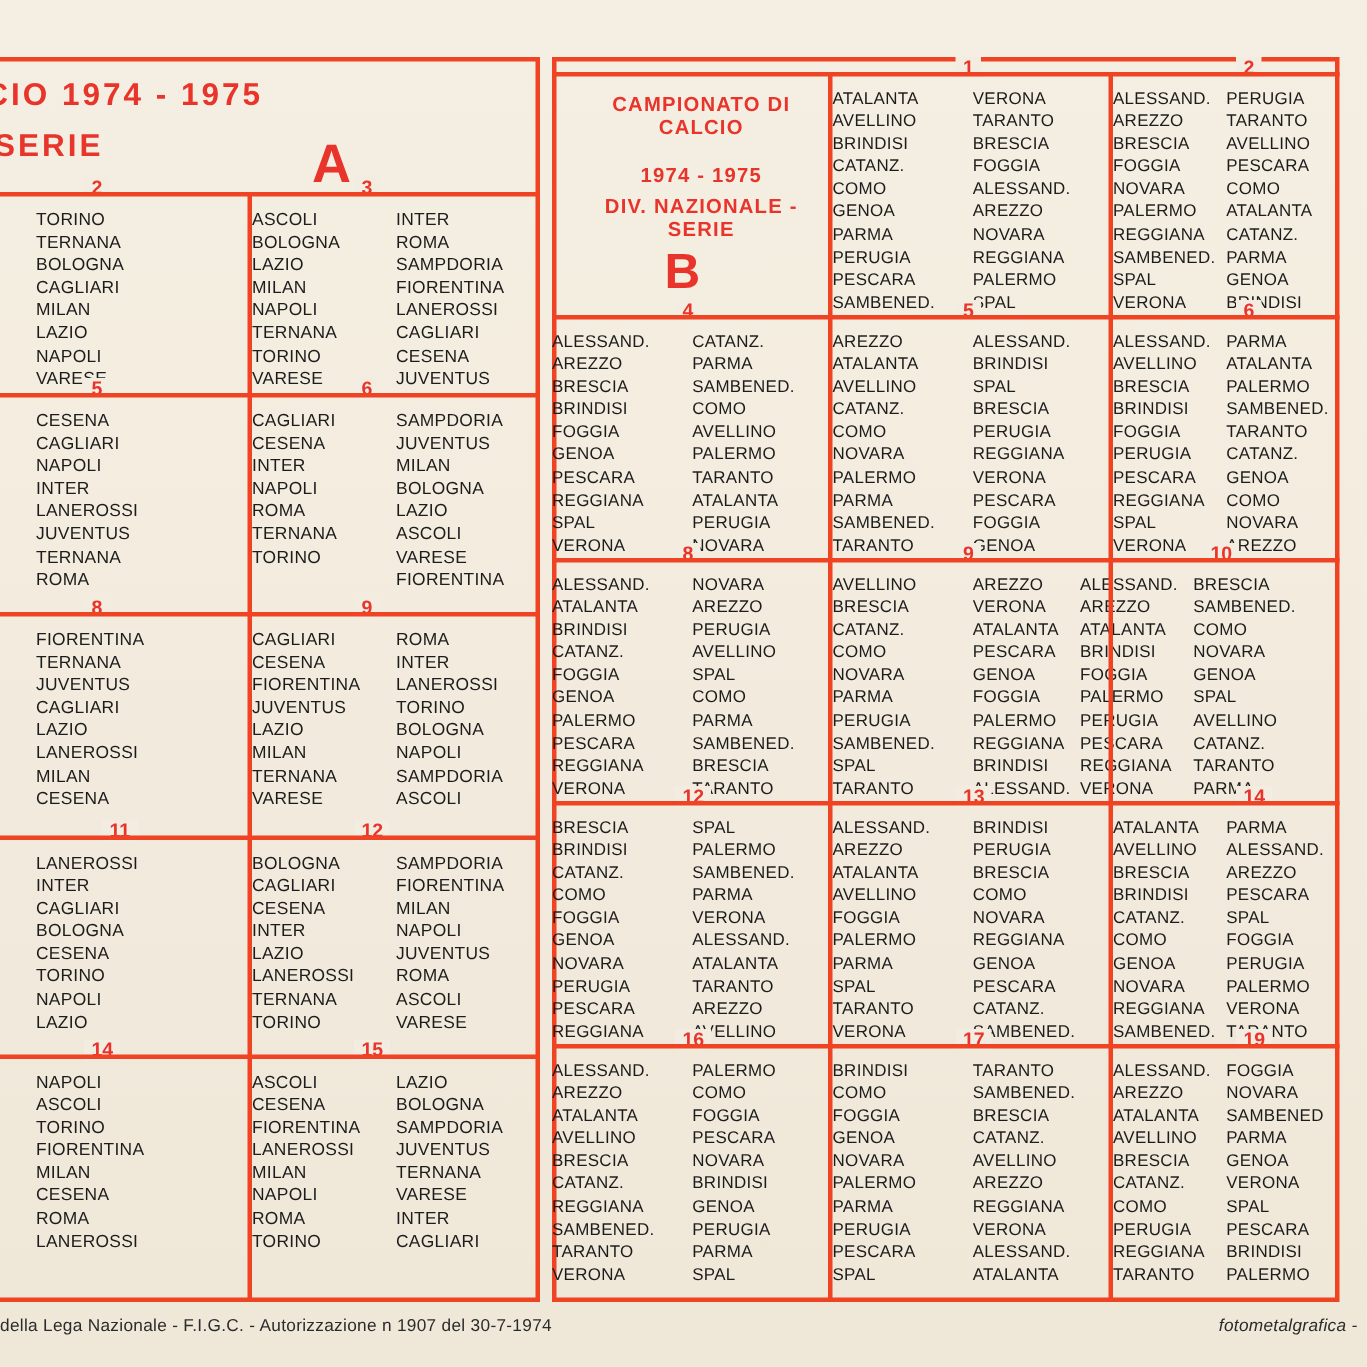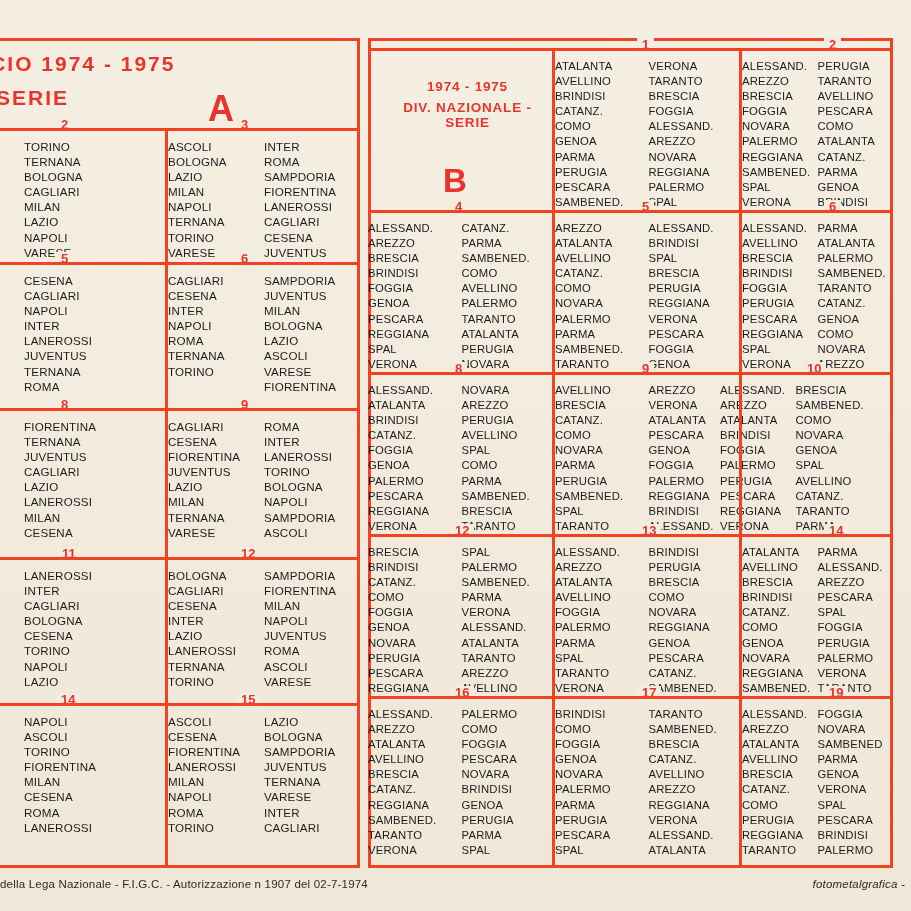--- a/index.html
+++ b/index.html
@@ -87,20 +87,21 @@
     <div class="l1">O DI CALCIO 1974 - 1975</div>
     <div class="l2">ZIONALE SERIE</div>
   </div>
   <div id="aLetter">A</div>
 
   <div class="panel" id="panelB">
     <div class="panel-frame"></div>
   </div>
 
   <div class="title-block" id="bHeader">
+    <div class="l1">CAMPIONATO DI CALCIO</div>
     <div class="l2">1974 - 1975</div>
     <div class="l3">DIV. NAZIONALE - SERIE</div>
   </div>
   <div id="bLetter">B</div>
 
   <div id="cells-root">
       <div class="cell" style="left: -120px; top: 128px; width: 288px;">
         <div class="cell-num" style="left: 176px; transform: none;">2</div>
         <div class="cell-body">
           <div class="col ">
@@ -242,21 +243,21 @@
             <div>LANEROSSI</div>
             <div>TORINO</div>
             <div>BOLOGNA</div>
             <div>NAPOLI</div>
             <div>SAMPDORIA</div>
             <div>ASCOLI</div>
           </div>
         </div>
       </div>
       <div class="cell" style="left: -120px; top: 557px; width: 288px;">
-        <div class="cell-num" style="left: 177px; transform: none; text-align: center;">11</div>
+        <div class="cell-num" style="left: 188px; transform: none; text-align: center;">11</div>
         <div class="cell-body">
           <div class="col ">
             <div>SCOLI</div>
             <div>ORENTINA</div>
             <div>UVENTUS</div>
             <div>ILAN</div>
             <div>OMA</div>
             <div>AMPDORIA</div>
             <div>ERNANA</div>
             <div>ARESE</div>
@@ -750,21 +751,21 @@
             <div>SPAL</div>
             <div>PESCARA</div>
             <div>BRINDISI</div>
             <div>PALERMO</div>
           </div>
         </div>
       </div>
     </div>
 
   <div class="footer">
-    <div class="left">della Lega Nazionale - F.I.G.C. - Autorizzazione n 1907 del 02-7-1974</div>
+    <div class="left">della Lega Nazionale - F.I.G.C. - Autorizzazione n 1907 del 30-7-1974</div>
     <div class="right">fotometalgrafica -</div>
   </div>
 
 <div class="hline" style="left: -120px; top: 128px; width: 480px;"></div>
     <div class="hline" style="left: -120px; top: 262px; width: 480px;"></div>
     <div class="hline" style="left: -120px; top: 408px; width: 480px;"></div>
     <div class="hline" style="left: -120px; top: 557px; width: 480px;"></div>
     <div class="hline" style="left: -120px; top: 703px; width: 480px;"></div>
     <div class="vline" style="left: 165px; top: 128px; height: 740px;"></div>
     <div class="hline" style="left: 368px; top: 210px; width: 525px;"></div>

